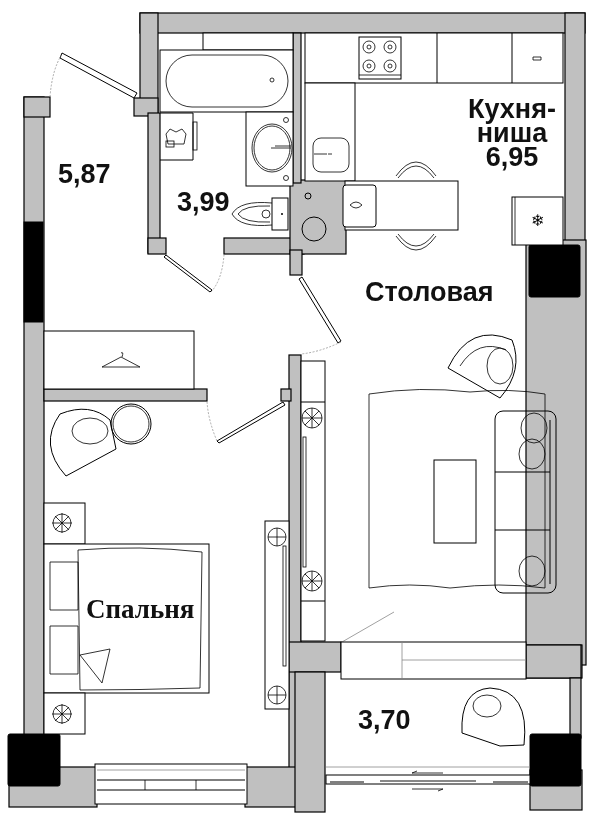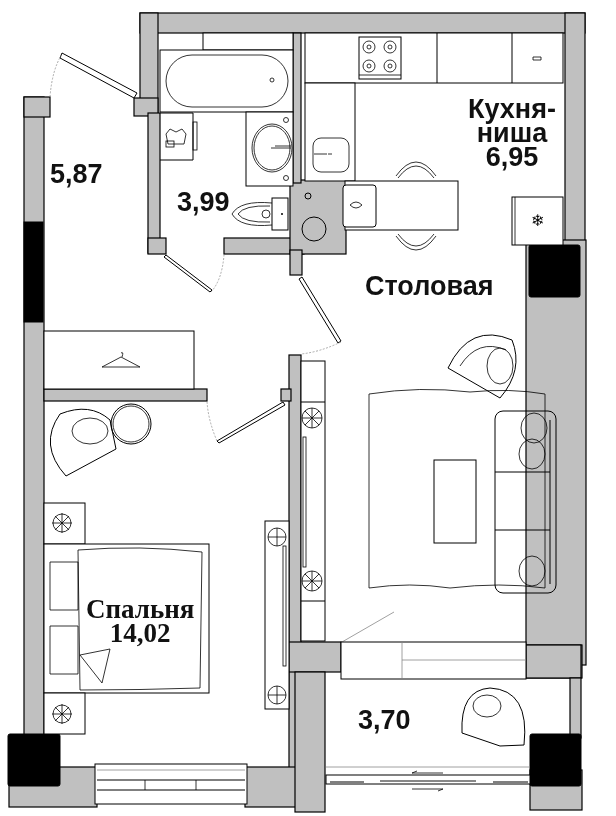--- a/index.html
+++ b/index.html
@@ -272,38 +272,37 @@
       <line x1="380" y1="781" x2="476" y2="781" stroke="#888" stroke-width="2"></line>
       <line class="ln" x1="493" y1="782" x2="528" y2="782"></line>
     </g>
     <g>
       <path class="thin" d="M443,773 H412 l5,-2"></path>
       <path class="thin" d="M412,789 H443 l-5,2"></path>
     </g>
   </g>
 </svg>
 
-<div class="label" style="left:50px;top:162px;">
+<div class="label" style="left:58px;top:162px;">
   <span>5,87</span>
 </div>
 
 <div class="label" style="left:177px;top:190px;">
   <span>3,99</span>
 </div>
 
 <div class="label" style="left:468px;top:97px;">
   <div>Кухня-</div>
   <div>ниша</div>
   <div>6,95</div>
 </div>
 
-<div class="label" style="left:365px;top:274px;">
+<div class="label" style="left:365px;top:280px;">
   <div>Столовая</div>
 </div>
 
 <div class="label" style="left:86px;top:597px;font-family:Liberation Serif, serif;">
   <div>Спальня</div>
-  <div>14,02</div>
 </div>
 
 <div class="label" style="left:358px;top:708px;">
   <span>3,70</span>
 </div>
 
 </body></html>

